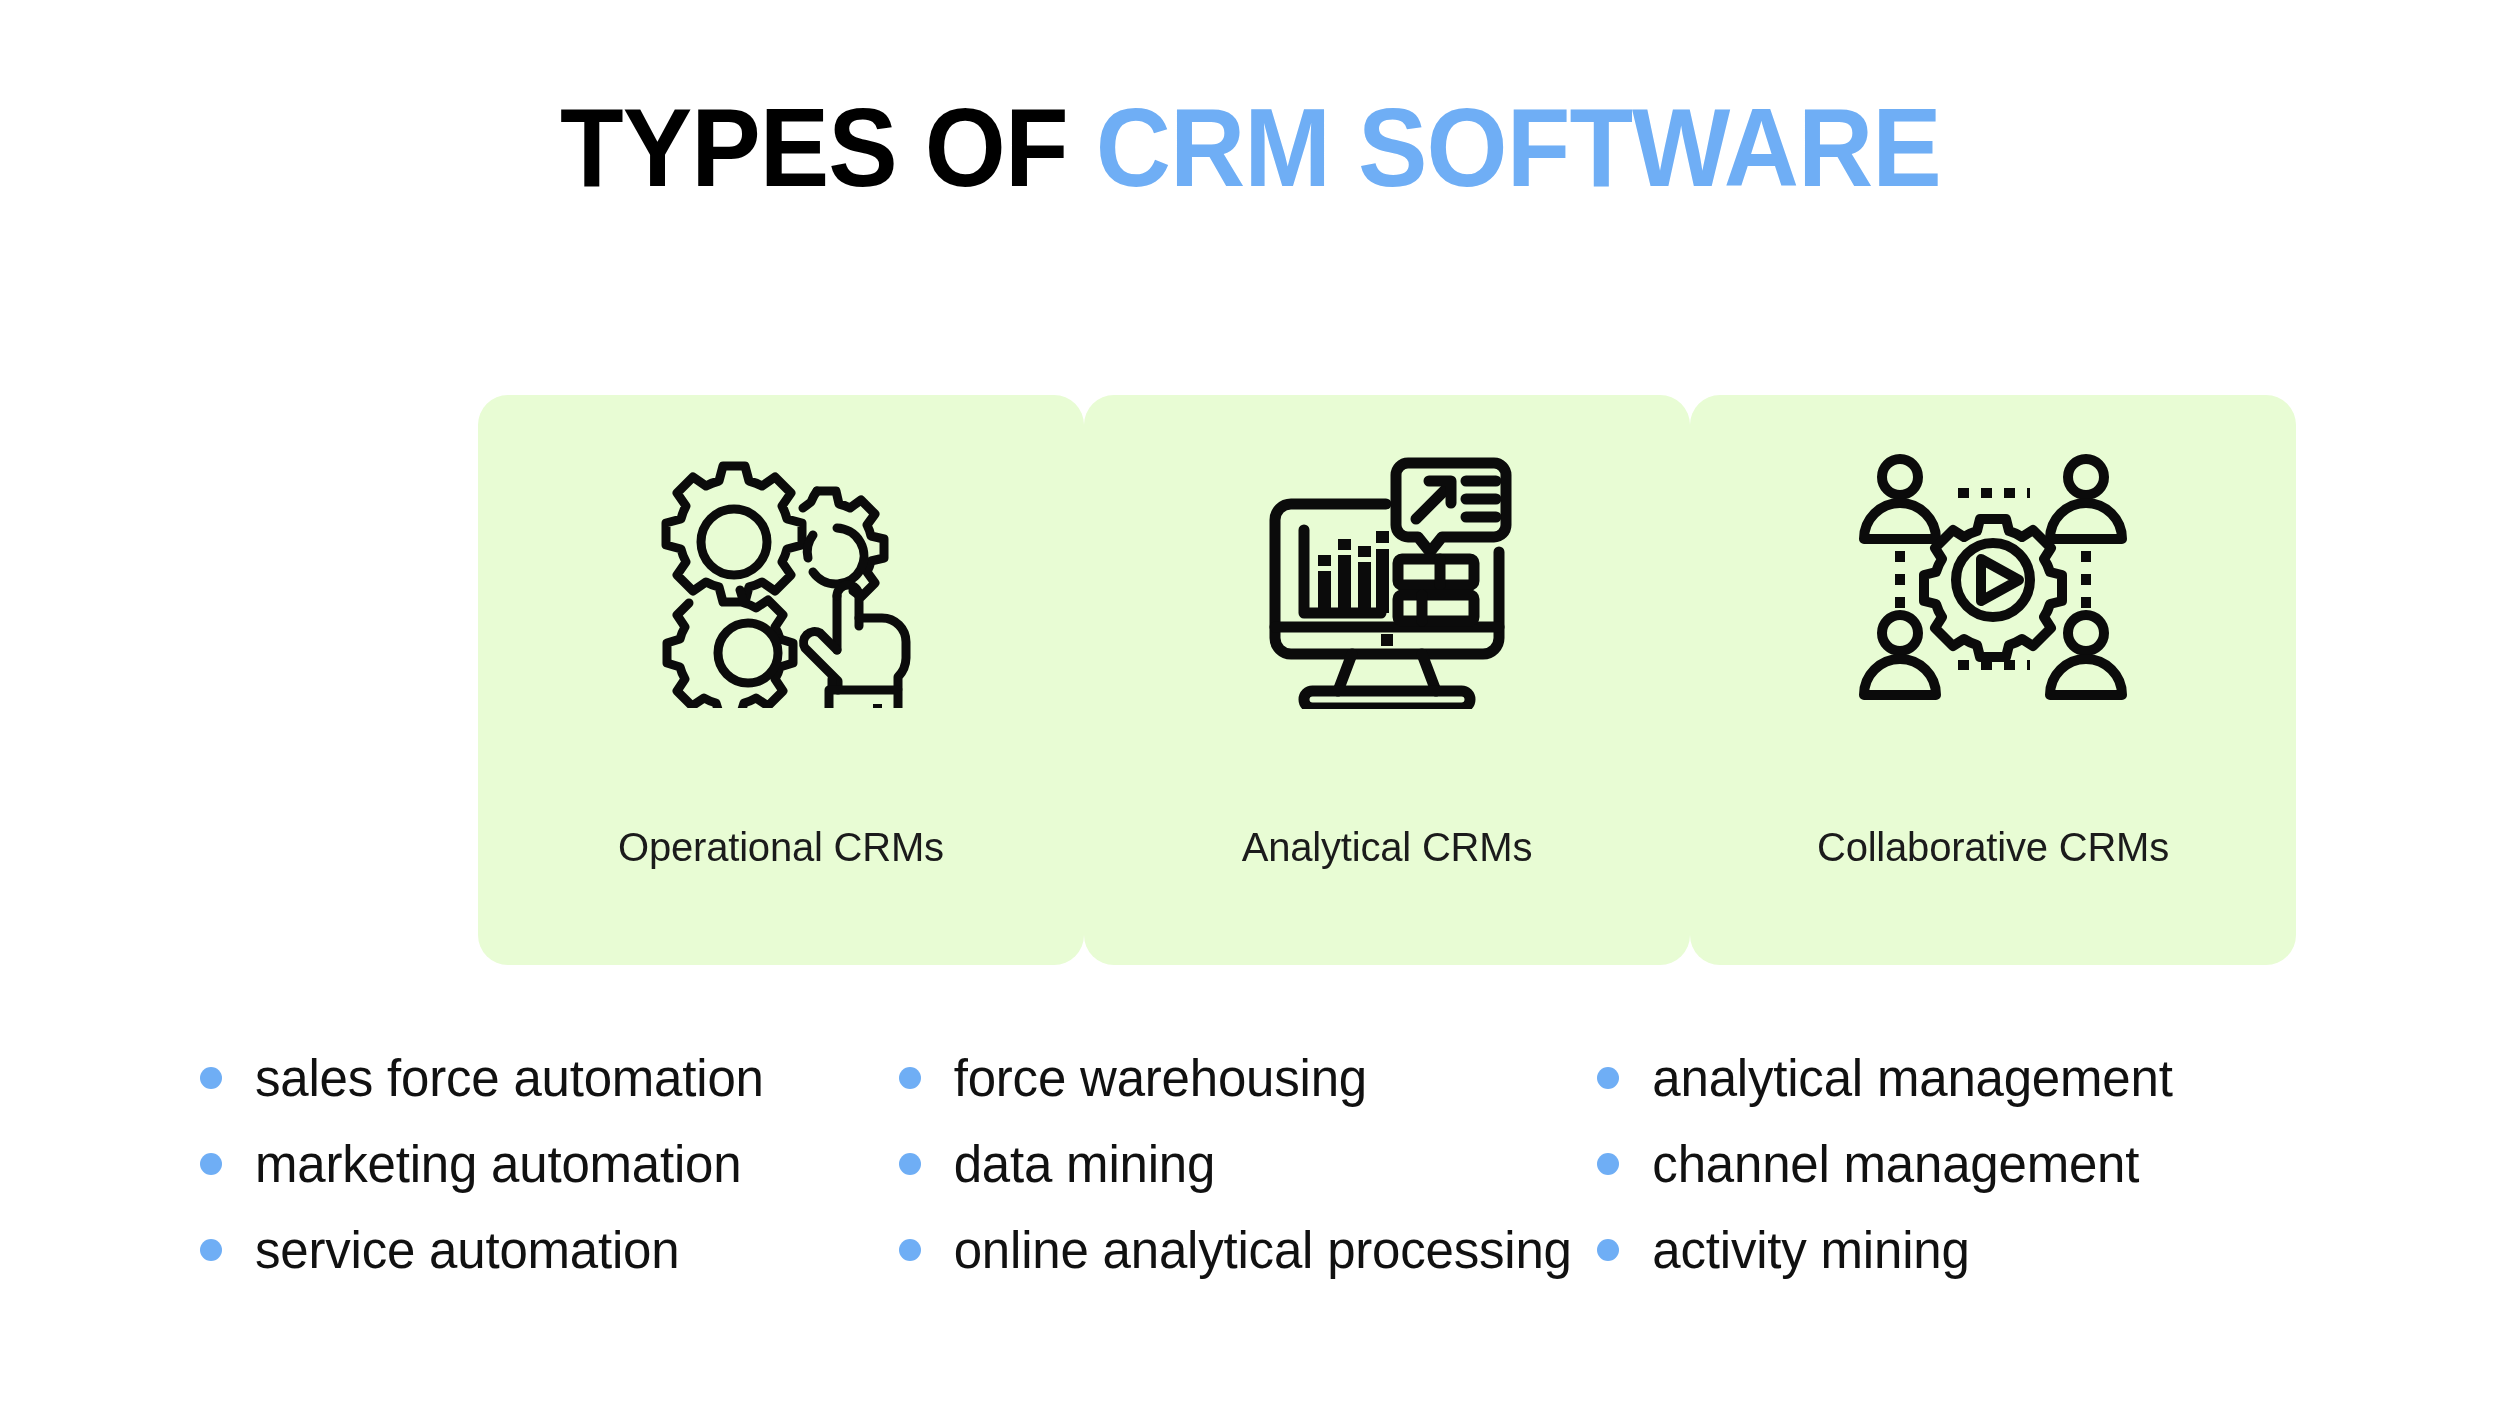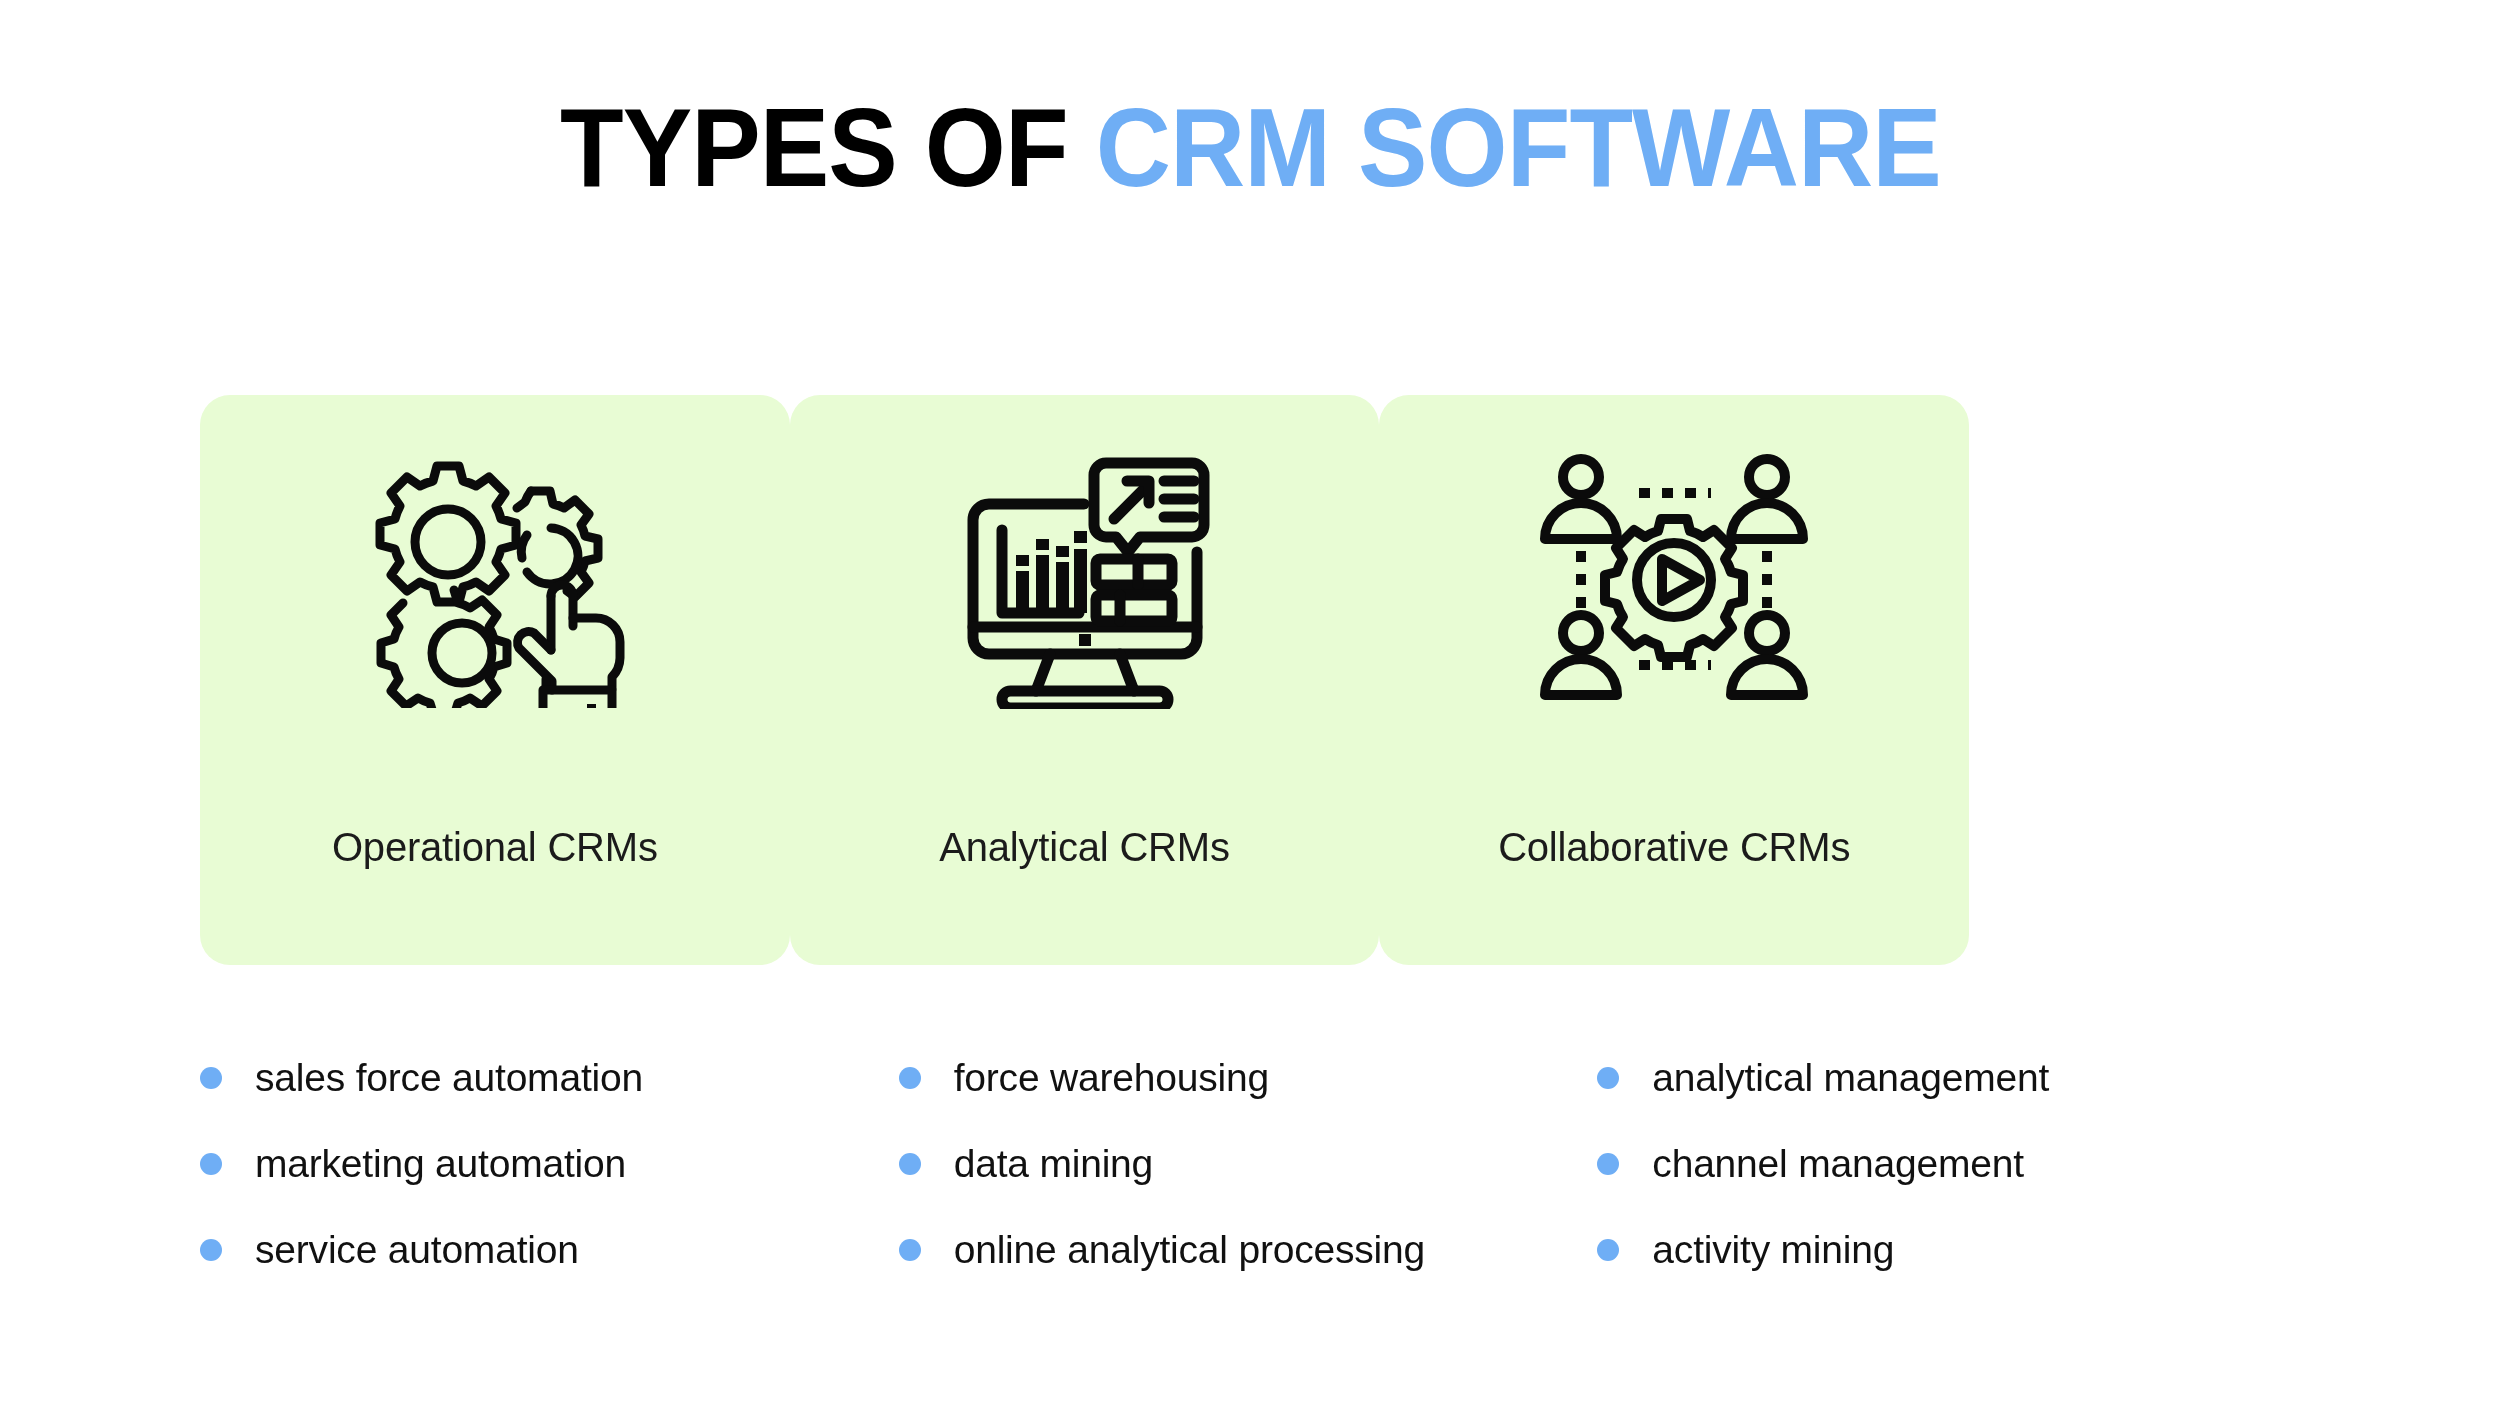--- a/index.html
+++ b/index.html
@@ -40,24 +40,24 @@
     transform-origin: center;
   }
   .title-black { color: #000000; }
   .title-blue  { color: #6FAEF5; }
 
   
   .cards {
     position: absolute;
     top: 395px;
     left: 200px;
-    width: 1769px;
+    width: 2096px;
     height: 570px;
     display: flex;
-    justify-content: space-between;
+    justify-content: flex-end;
   }
   .card {
     width: 606px;
     height: 570px;
     background: #E8FCD4;
     border-radius: 30px;
     display: flex;
     flex-direction: column;
     align-items: center;
     justify-content: flex-start;
@@ -102,21 +102,21 @@
   }
   .bullet {
     width: 22px;
     height: 22px;
     border-radius: 50%;
     background: #6FAEF5;
     flex: 0 0 auto;
     margin-right: 33px;
   }
   .list-text {
-    font-size: 39px;
+    font-size: 51px;
     font-weight: 400;
     color: #111111;
     letter-spacing: -0.2px;
     white-space: nowrap;
   }
 </style>
 </head>
 <body>
 
 <div class="page">

